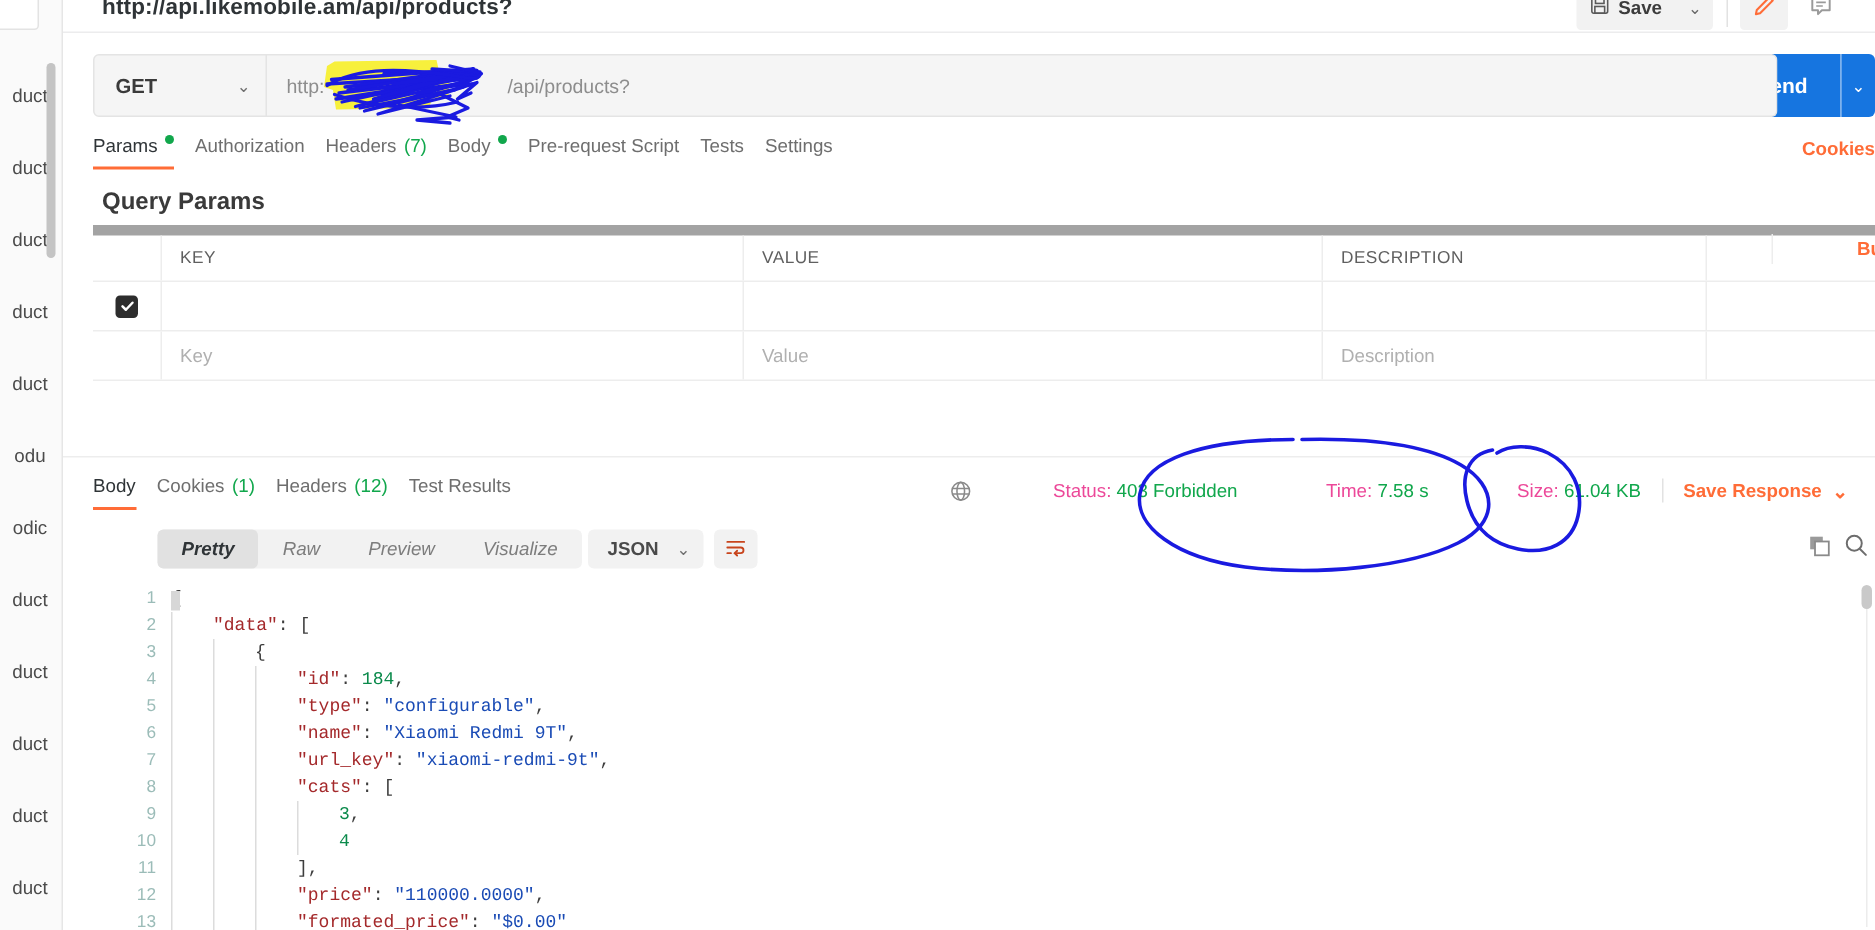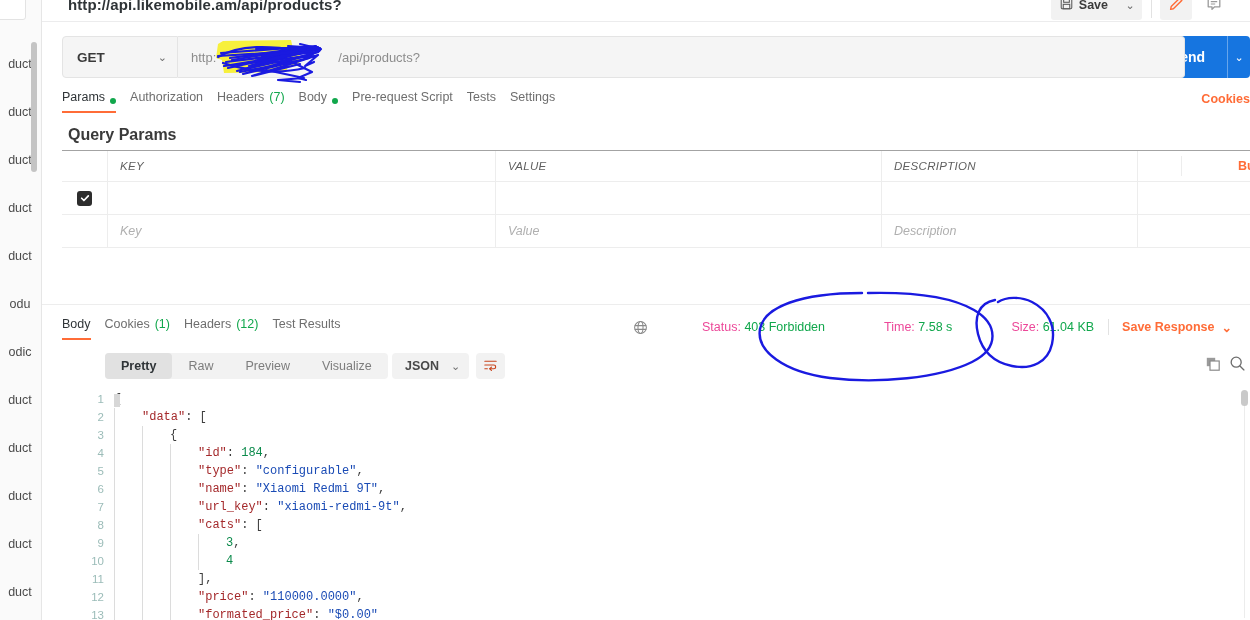--- a/index.html
+++ b/index.html
@@ -125,21 +125,21 @@
   }
 
   
   #req-tabs {
     position: absolute; left: 20px; top: 90px;
     display: flex; align-items: flex-start; gap: 0;
   }
   .rtab {
     position: relative; padding: 0 14px 9px 0;
     font-size: 12.5px; color: #6e6e6e;
-    display: flex; align-items: flex-end; gap: 5px;
+    display: flex; align-items: flex-start; gap: 5px;
     white-space: nowrap;
   }
   .rtab.active { color: #2f3437; }
   .rtab.active::after {
     content: ""; position: absolute; left: 0; bottom: 0;
     width: calc(100% - 14px); height: 2px; background: #ff6c37;
   }
   .dot-green {
     width: 6px; height: 6px; border-radius: 50%;
     background: #11a74c; display: inline-block;
@@ -150,21 +150,21 @@
     font-size: 12.5px; font-weight: bold; color: #ff6c37;
   }
 
   
   #qp-label {
     position: absolute; left: 26px; top: 126px;
     font-size: 16px; font-weight: bold; color: #3a3a3a;
   }
   #params-table {
     position: absolute; left: 20px; top: 150px;
-    width: 1188px; border-top: 1px solid #a3a3a3; font-style: italic;
+    width: 1188px; border-top: 7px solid #a3a3a3;
   }
   .prow { display: flex; height: 32px; border-bottom: 1px solid #ededed; }
   .pcell {
     border-right: 1px solid #ededed; height: 100%;
     display: flex; align-items: center; padding-left: 12px;
     font-size: 12.5px;
   }
   .c-chk { width: 46px; justify-content: center; padding-left: 0; }
   .c-key { width: 388px; }
   .c-val { width: 386px; }
@@ -226,21 +226,21 @@
   }
 
   
   #seg {
     position: absolute; left: 63px; top: 353px;
     height: 26px; background: #f2f2f2; border-radius: 4px;
     display: flex; align-items: stretch;
   }
   .seg-item {
     padding: 0 16px; display: flex; align-items: center;
-    font-size: 12.5px; color: #7d7d7d; border-radius: 4px;
+    font-size: 12.5px; color: #7d7d7d; border-radius: 4px; font-style: italic;
   }
   .seg-item.active { background: #e1e1e1; color: #2f3437; font-weight: bold; }
   #json-select {
     position: absolute; left: 350px; top: 353px;
     height: 26px; padding: 0 9px 0 13px; background: #f2f2f2;
     border-radius: 4px; display: flex; align-items: center; gap: 12px;
     font-size: 12.5px; color: #4a4a4a; font-weight: bold;
   }
   #json-caret { color: #6f6f6f; font-size: 11px; font-weight: normal; }
   #wrap-btn {

